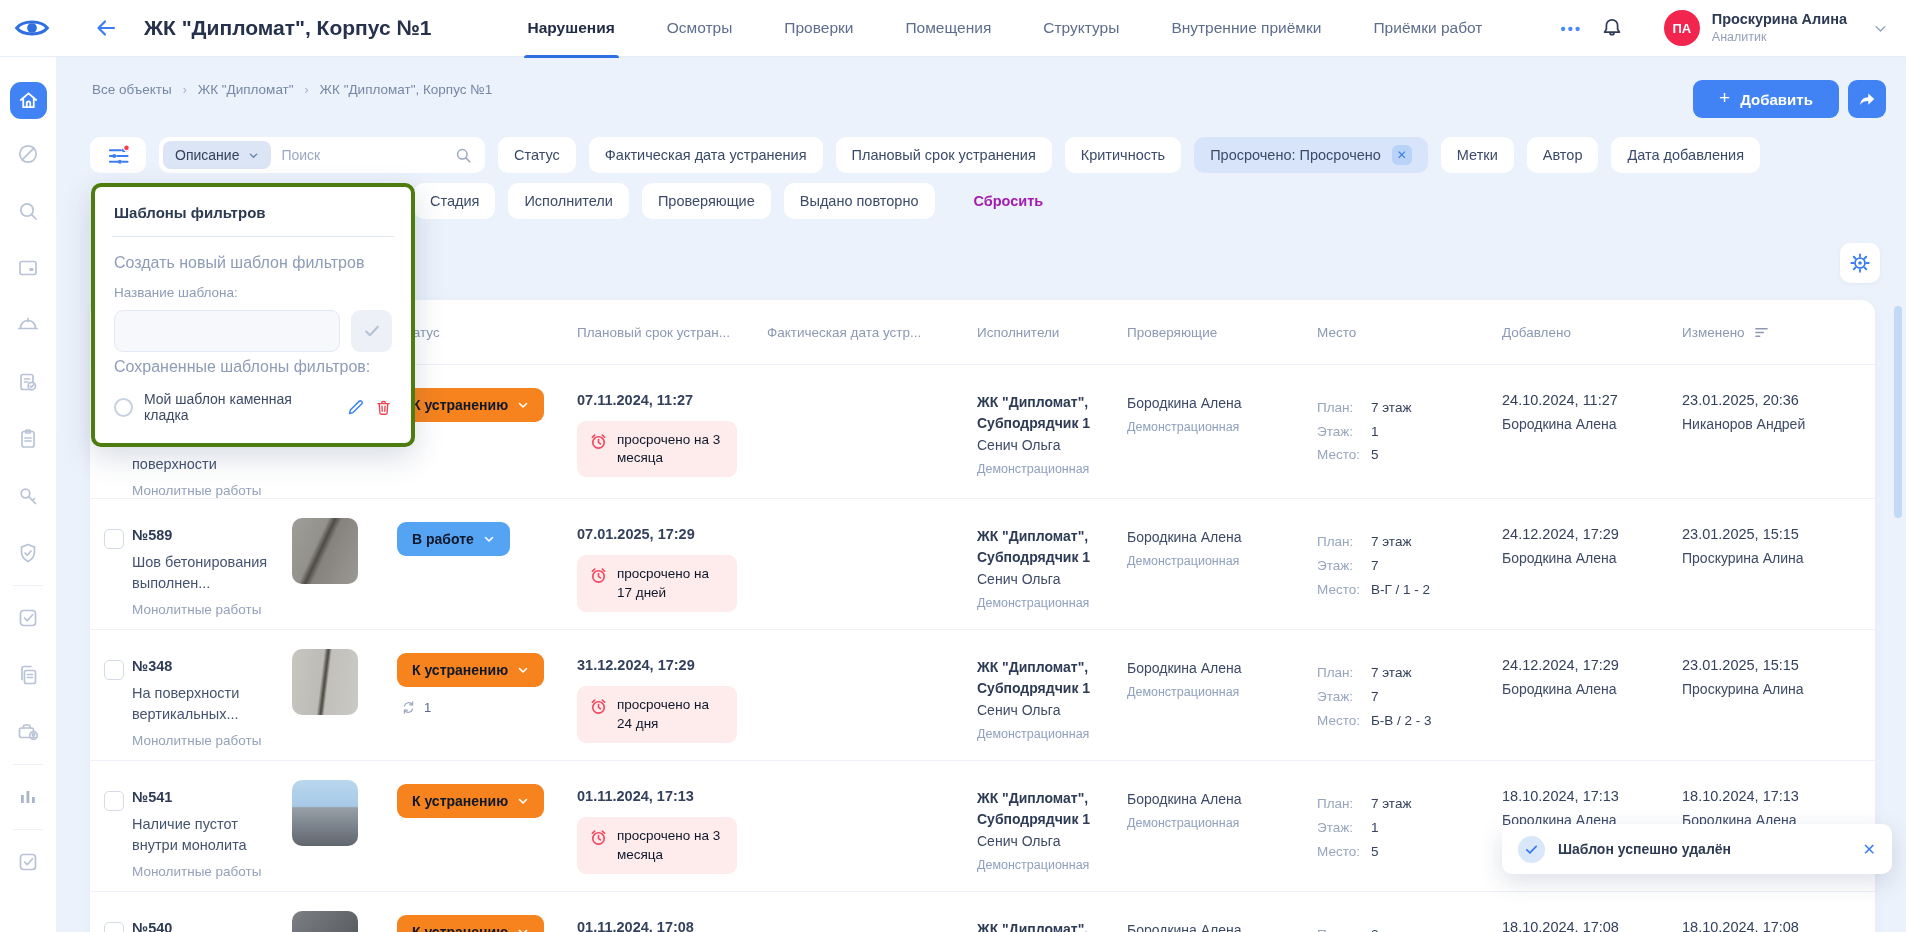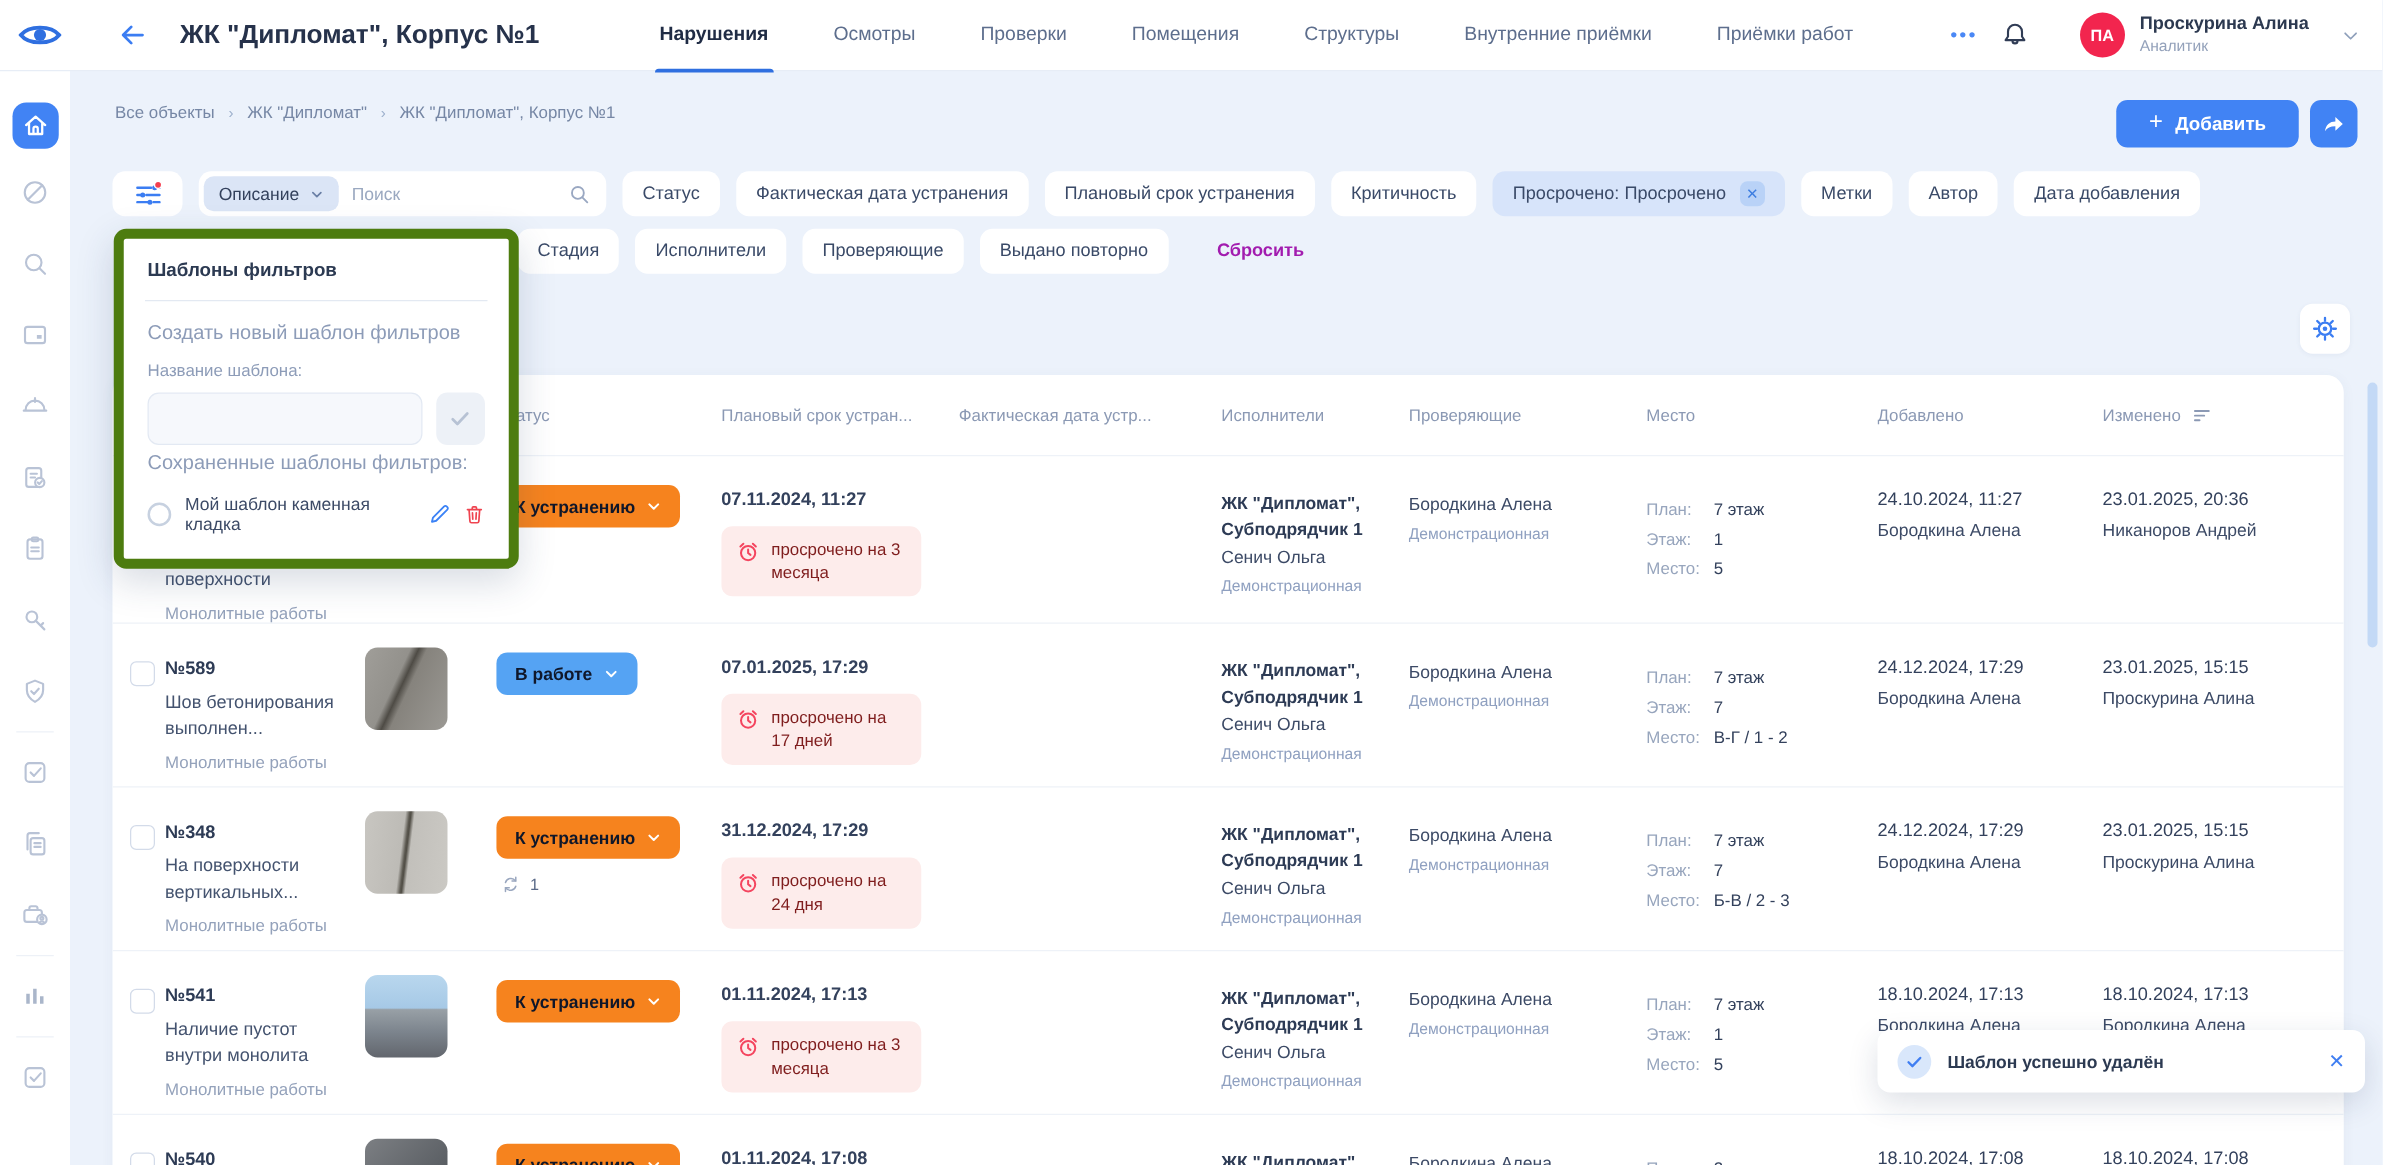--- a/index.html
+++ b/index.html
@@ -74,36 +74,36 @@
 .ph-site{background:linear-gradient(180deg,#b9d7ee 0%,#a6c9e6 40%,#98a0a6 42%,#7b838c 70%,#62666d 100%);}
 .ph-dark{background:linear-gradient(135deg,#7c7f83 0%,#5d6166 60%,#45484c 100%);}
 .c-status{padding-top:23px;}
 .badge{display:inline-flex;align-items:center;gap:9px;color:#0f172a;font-size:14px;font-weight:700;padding:9px 15px;border-radius:9px;cursor:pointer;white-space:nowrap;}
 .badge-orange{background:#f6831e;}
 .badge-blue{background:#55a3f3;}
 .repeat{margin-top:13px;display:flex;gap:8px;align-items:center;color:#5a6a88;font-size:13px;padding-left:4px;}
 .c-planned{padding-top:27px;}
 .rdate{color:#33415c;font-size:14.5px;font-weight:600;white-space:nowrap;}
 .c-added .rdate,.c-changed .rdate{font-weight:400;}
-.overdue{margin-top:13px;display:flex;gap:9px;background:#fdeceb;border-radius:9px;padding:10px 12px;width:160px;color:#7f1d1d;font-size:13.5px;line-height:1.35;align-items:flex-start;}
+.overdue{margin-top:13px;display:flex;gap:9px;background:#fdeceb;border-radius:9px;padding:10px 12px;width:160px;color:#0f172a;font-size:13.5px;line-height:1.35;align-items:flex-start;}
 .overdue svg{flex:none;margin-top:1px;}
 .c-exec,.c-checkers{padding-top:27px;font-size:14px;padding-right:10px;}
 .rbold{font-weight:700;color:#2d3b55;line-height:1.5;}
 .rname{color:#3c4a66;line-height:1.7;}
 .rorg{color:#8fa0c0;font-size:12.5px;margin-top:3px;line-height:1.4;}
 .c-place{padding-top:31px;font-size:13.5px;}
 .pline{display:flex;line-height:1.75;}
 .plab{color:#97a5bd;width:54px;flex:none;}
 .pval{color:#33415c;}
 .c-added,.c-changed{padding-top:27px;}
 .rname2{color:#3c4a66;font-size:14px;margin-top:8px;}
 .scrolltrack{position:absolute;left:1894px;top:306px;width:8px;height:212px;background:#c3d9f6;border-radius:4px;z-index:6;cursor:pointer;}
 
 
-.popup{position:absolute;left:91px;top:183px;width:324px;background:#fff;border:8px solid #4d7c0f;border-radius:10px;box-shadow:0 10px 30px rgba(40,60,100,.18);padding:17px 19px 20px;z-index:30;}
+.popup{position:absolute;left:91px;top:183px;width:324px;background:#fff;border:4px solid #4d7c0f;border-radius:10px;box-shadow:0 10px 30px rgba(40,60,100,.18);padding:17px 19px 20px;z-index:30;}
 .pp-title{font-size:15px;font-weight:700;color:#2c3a52;}
 .pp-divider{height:1px;background:#e3e9f2;margin:15px -2px 0;}
 .pp-section{margin-top:17px;font-size:16px;color:#8d9cb8;}
 .pp-label{margin-top:13px;font-size:13.5px;color:#8d9cb8;}
 .pp-input-row{display:flex;gap:11px;margin-top:10px;align-items:center;}
 .pp-input{width:234px;height:42px;background:#f6f8fc;border:1px solid #e3e9f3;border-radius:9px;outline:none;padding:0 10px;font-size:14px;color:#33415c;}
 .pp-check{width:42px;height:42px;background:#edf1f7;border:none;border-radius:9px;display:flex;align-items:center;justify-content:center;cursor:pointer;}
 .pp-section2{margin-top:6px;font-size:16px;color:#8d9cb8;}
 .tpl-row{margin-top:15px;display:flex;align-items:center;gap:11px;}
 .radio{width:19px;height:19px;border:2px solid #c7d1e0;border-radius:50%;flex:none;cursor:pointer;}

